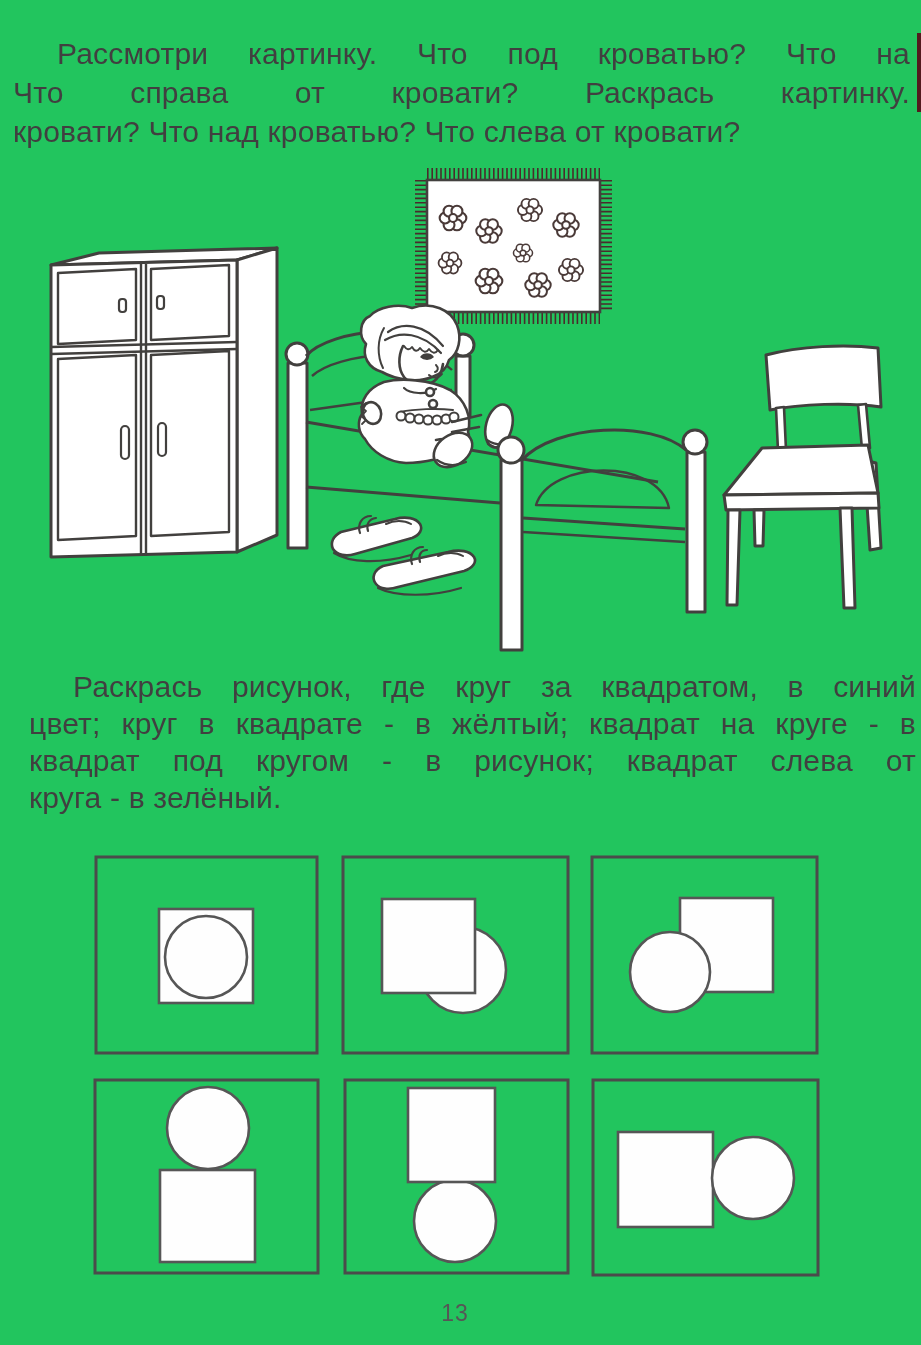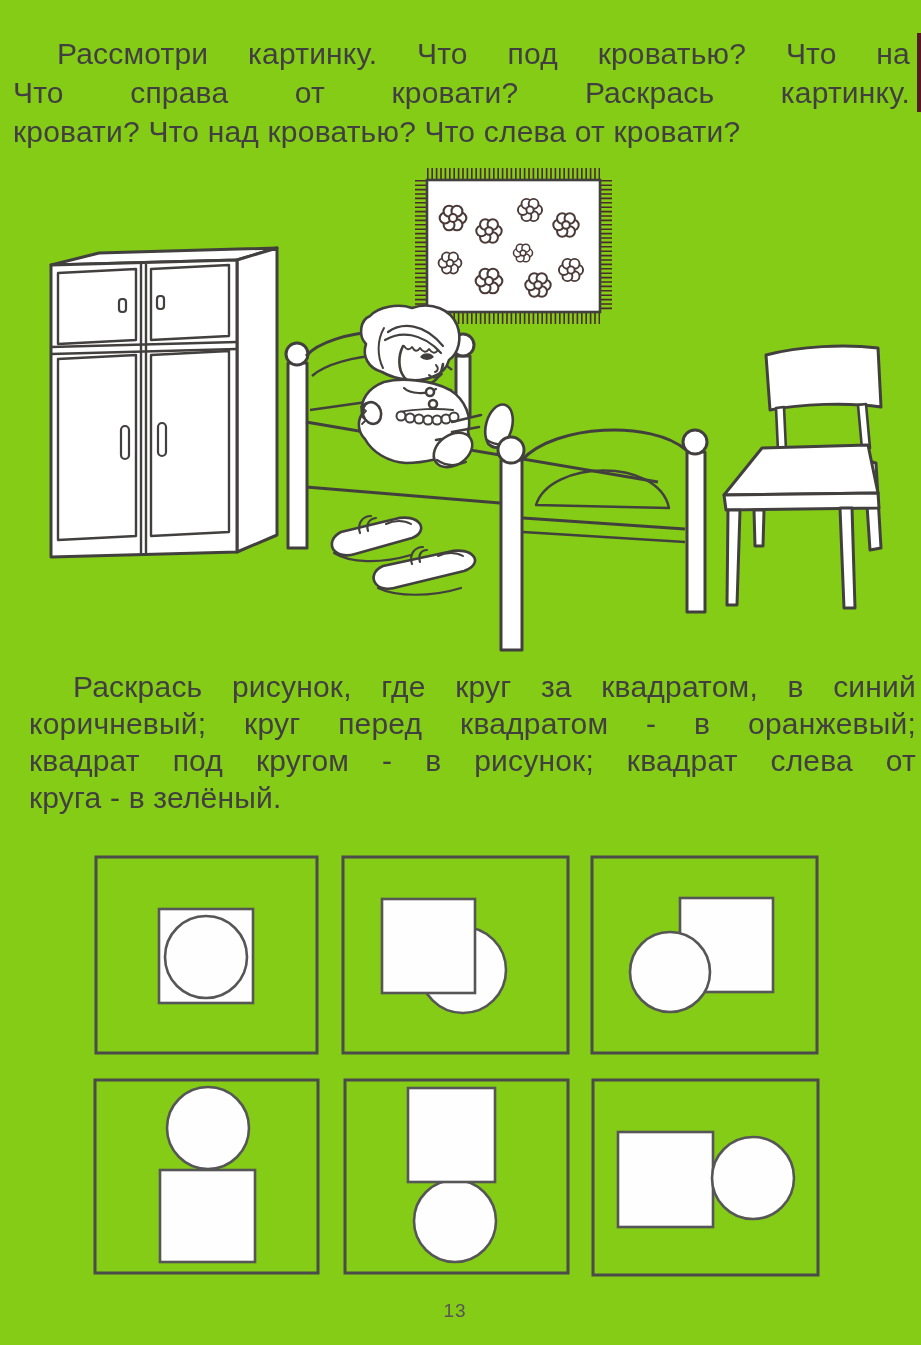--- a/index.html
+++ b/index.html
@@ -1,32 +1,32 @@
 <!DOCTYPE html>
 <html><head>
 <meta charset="utf-8">
 <style>
   html,body{margin:0;padding:0;background:#e8e8e8;}
   .page{
     position:relative;width:921px;height:1345px;margin:0 auto;
-    background:#84cc16;overflow:hidden;
+    background:#22c55e;overflow:hidden;
     font-family:"Liberation Sans","DejaVu Sans",sans-serif;
     color:#403e3f;
   }
   .para{position:absolute;font-size:30px;line-height:39px;letter-spacing:.2px;color:#413f40;}
   .para .tline{text-align:justify;text-align-last:justify;white-space:normal;}
   .para .tline:last-child{text-align-last:left;}
   .para .tline:first-child{text-indent:44px;}
   #para-top{left:13px;top:34px;width:897px;}
   #para-bottom{left:29px;top:668px;width:887px;line-height:37px;}
   #scene{position:absolute;left:0;top:160px;}
   #panels-svg{position:absolute;left:0;top:0;}
   .page-number{
     position:absolute;left:420px;top:1300px;width:70px;text-align:center;
-    font-size:19px;color:#565656;letter-spacing:1px;
+    font-size:23px;color:#565656;letter-spacing:1px;
   }
   .edge-mark{position:absolute;right:0;top:33px;width:4px;height:79px;background:#541a1e;}
 </style>
 </head>
 <body>
 
 <div class="page">
 
   <div id="para-top" class="para">
       <div class="tline">Рассмотри картинку. Что под кроватью? Что на</div>
@@ -179,21 +179,21 @@
       <polygon points="762,288 868,285 878,333 724,335"></polygon>
       <polygon points="724,335 878,333 879,348 726,350"></polygon>
       <polygon points="728,350 740,350 737,445 727,445"></polygon>
       <polygon points="840,348 852,348 855,448 844,448"></polygon>
       <polygon points="754,350 764,350 763,386 755,386"></polygon>
     </g>
   </svg>
 
   <div id="para-bottom" class="para">
       <div class="tline">Раскрась рисунок, где круг за квадратом, в синий</div>
-      <div class="tline">коричневый; круг перед квадратом - в оранжевый;</div>
+      <div class="tline">цвет; круг в квадрате - в жёлтый; квадрат на круге - в</div>
       <div class="tline">квадрат под кругом - в рисунок; квадрат слева от</div>
       <div class="tline">круга - в зелёный.</div>
     </div>
 
   <svg id="panels-svg" width="921" height="1345" viewBox="0 0 921 1345">
       <g>
         <rect x="96" y="857" width="221" height="196" fill="none" stroke="#4b4b4b" stroke-width="3"></rect>
         <rect x="159" y="909" width="94" height="94" fill="#fefefe" stroke="#565656" stroke-width="2.6"></rect>
         <circle cx="206" cy="957" r="41" fill="#fefefe" stroke="#565656" stroke-width="2.6"></circle>
       </g>

